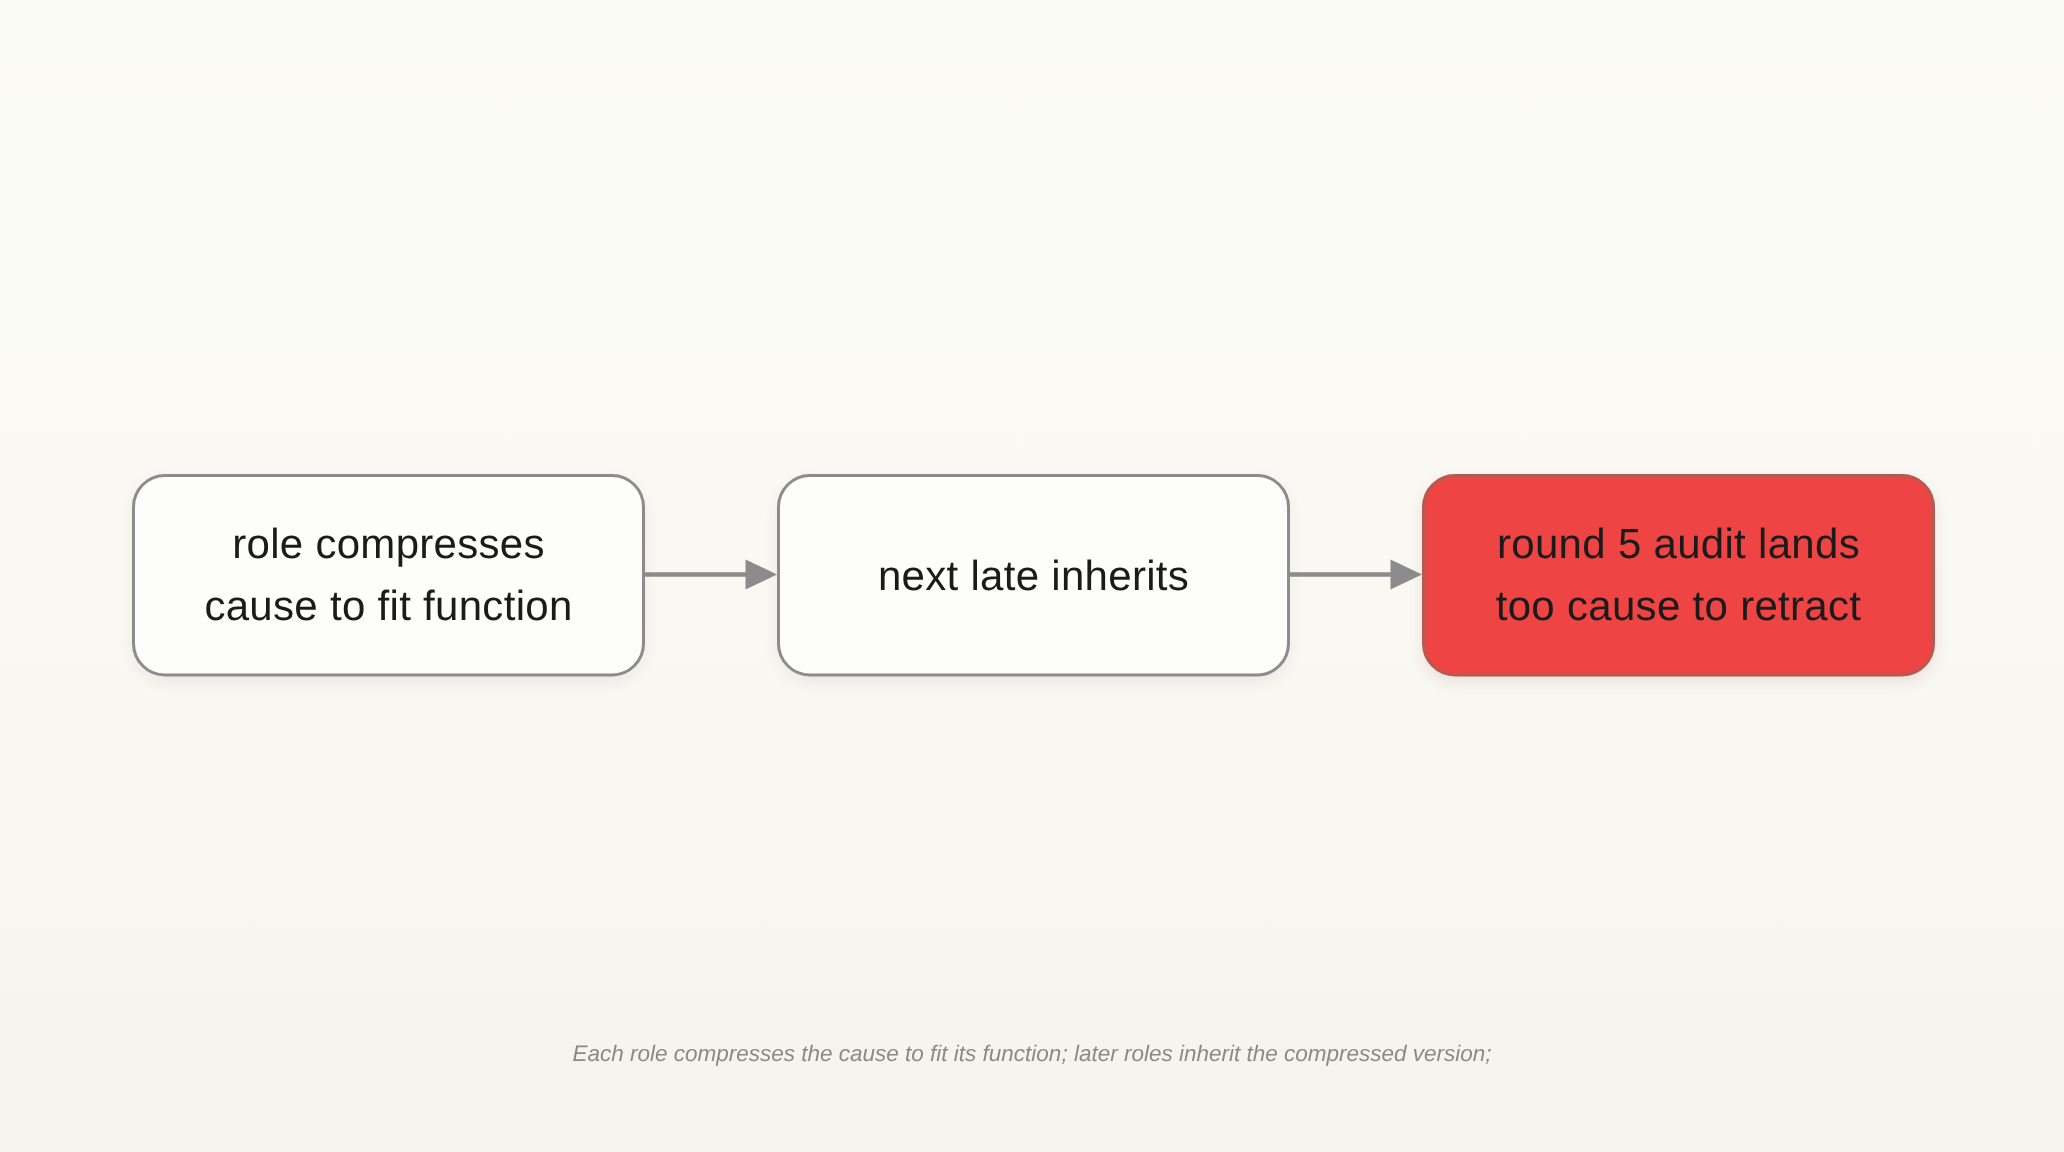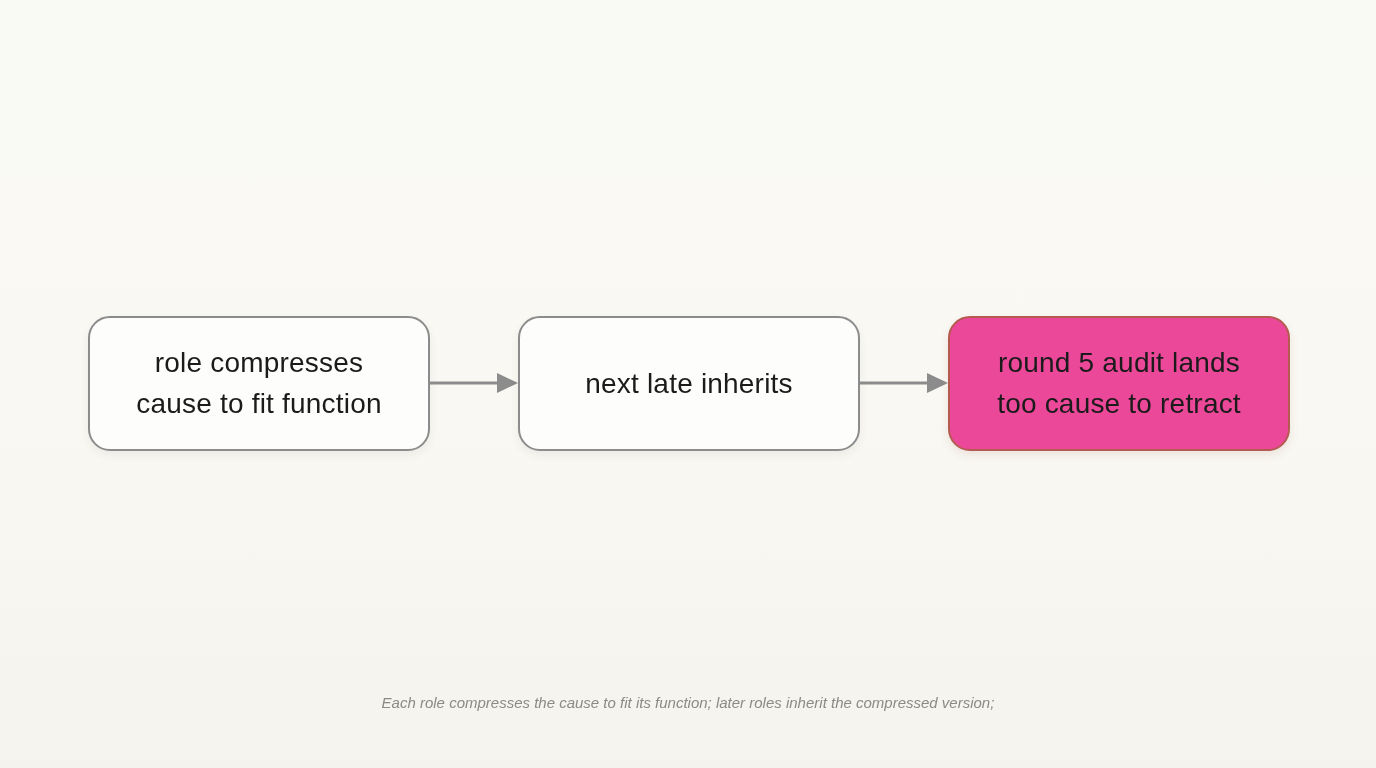--- a/index.html
+++ b/index.html
@@ -37,21 +37,21 @@
     line-height: 41px;
     color: #1b1b1b;
     letter-spacing: 0.2px;
   }
   .node.default {
     background: #fdfdfb;
     border: 2px solid #8c8c8c;
     box-shadow: 0 4px 10px rgba(60, 60, 55, 0.07);
   }
   .node.highlight {
-    background: #ec4899;
+    background: #ef4444;
     border: 2px solid #b55a50;
     box-shadow: 0 4px 10px rgba(150, 70, 60, 0.12);
   }
   .arrow {
     flex: 1;
     height: 24px;
     display: flex;
     align-items: center;
     justify-content: center;
   }

